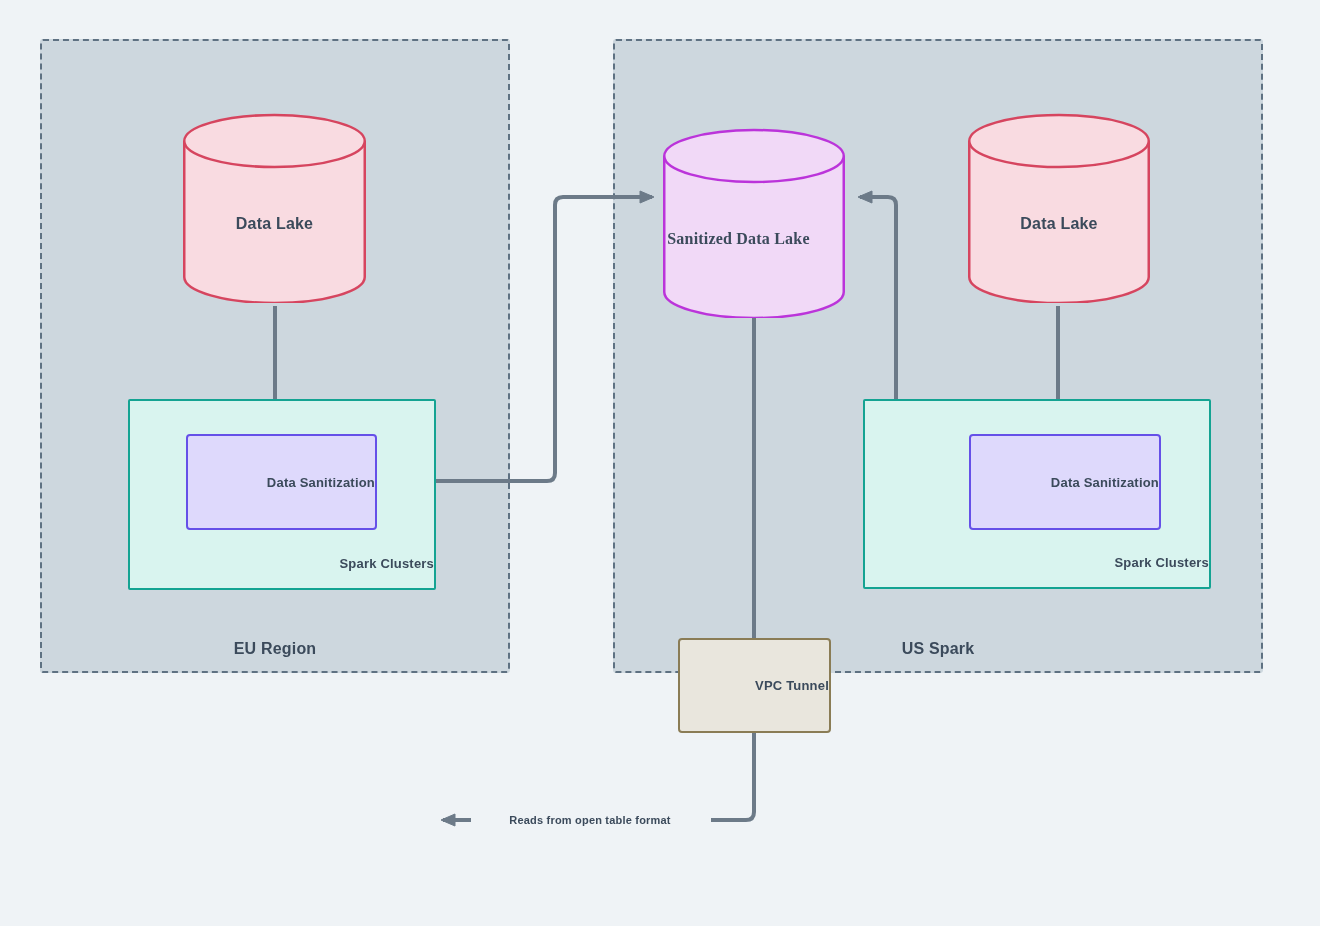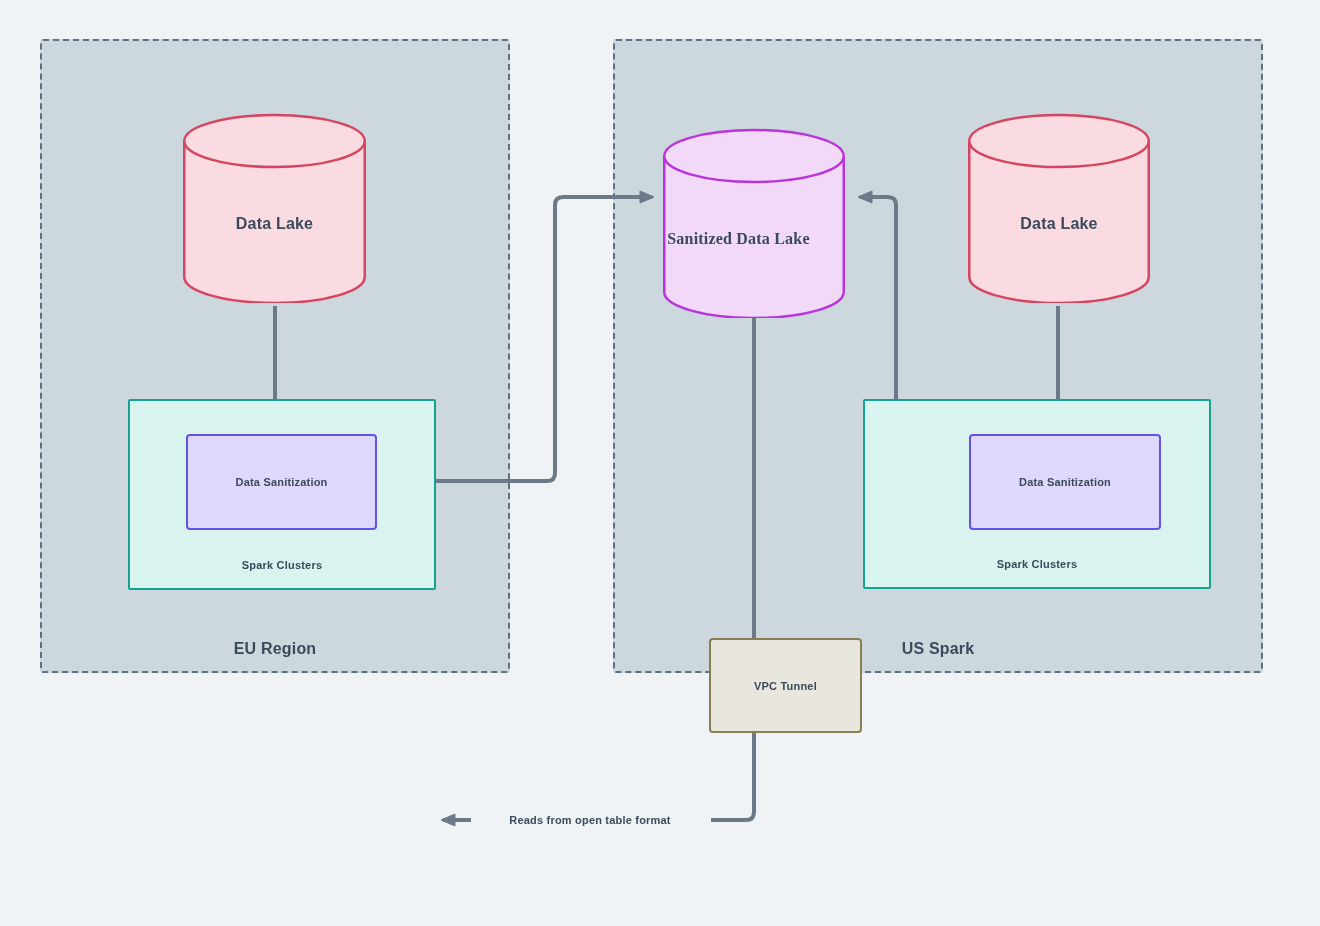--- a/index.html
+++ b/index.html
@@ -55,42 +55,41 @@
   .cyl-label{
     position:absolute;left:0;right:0;top:0;bottom:0;
     display:flex;align-items:center;justify-content:center;
     padding-top:32px;
     font-size:16px;font-weight:700;letter-spacing:.2px;
     color:var(--text);
     text-align:right;
   }
   .box{
     position:absolute;z-index:2;
-    display:flex;align-items:center;justify-content:center;
-    font-size:11px;font-weight:700;letter-spacing:.2px;
+    display:flex;align-items:center;justify-content:flex-end;
+    font-size:13px;font-weight:700;letter-spacing:.2px;
     color:var(--text);
   }
   .spark-box{
     background:var(--spark-fill);
     border:2px solid var(--spark-stroke);
     border-radius:2px;
     align-items:flex-end;
     padding-bottom:17px;
   }
   .san-box{
     background:var(--san-fill);
     border:2px solid var(--san-stroke);
     border-radius:4px;
     z-index:3;
   }
   .vpc-box{
     background:var(--vpc-fill);
     border:2px solid var(--vpc-stroke);
     border-radius:4px;
-    margin-left:31px;
   }
   .snow-box{
     background:var(--snow-fill);
     border:2px solid var(--snow-stroke);
     border-radius:6px;
   }
   .eu-spark{left:128px;top:399px;width:308px;height:191px;}
   .eu-san{left:186px;top:434px;width:191px;height:96px;}
   .us-spark{left:863px;top:399px;width:348px;height:190px;}
   .us-san{left:969px;top:434px;width:192px;height:96px;}

